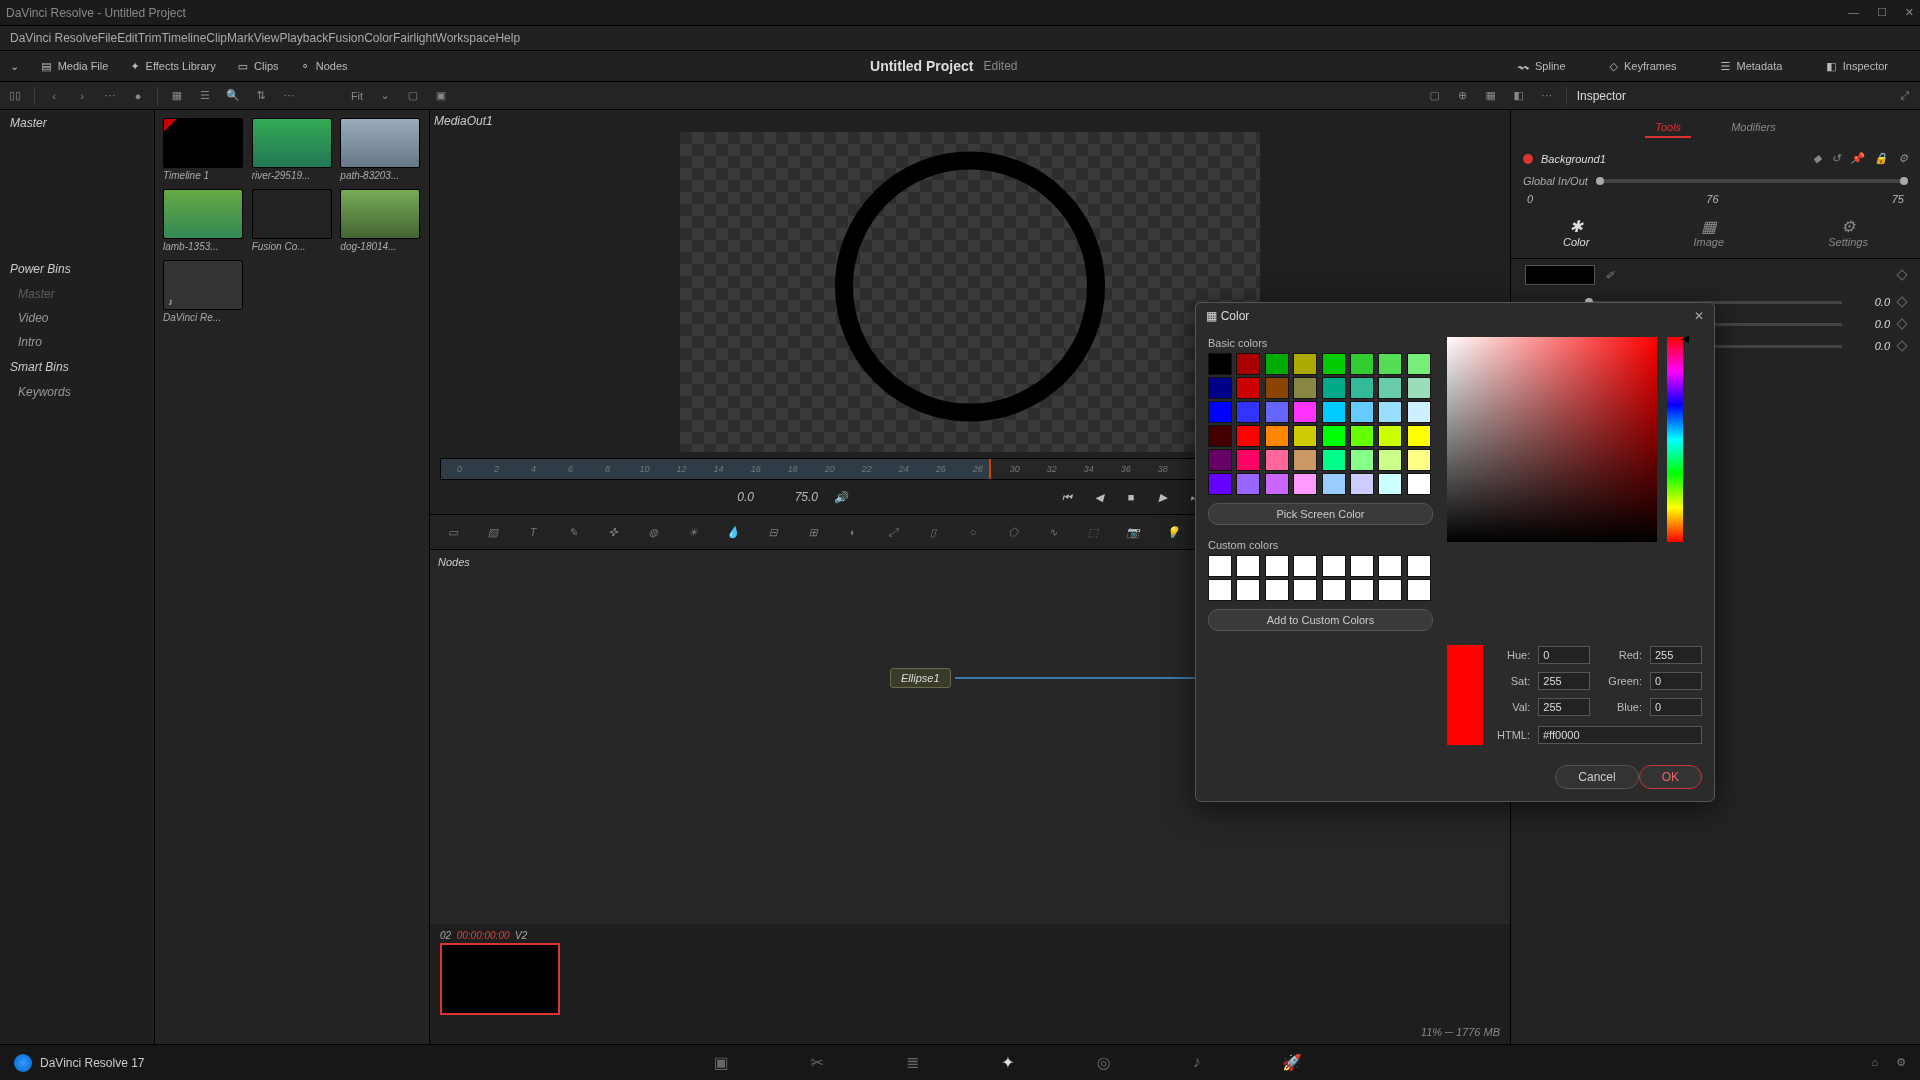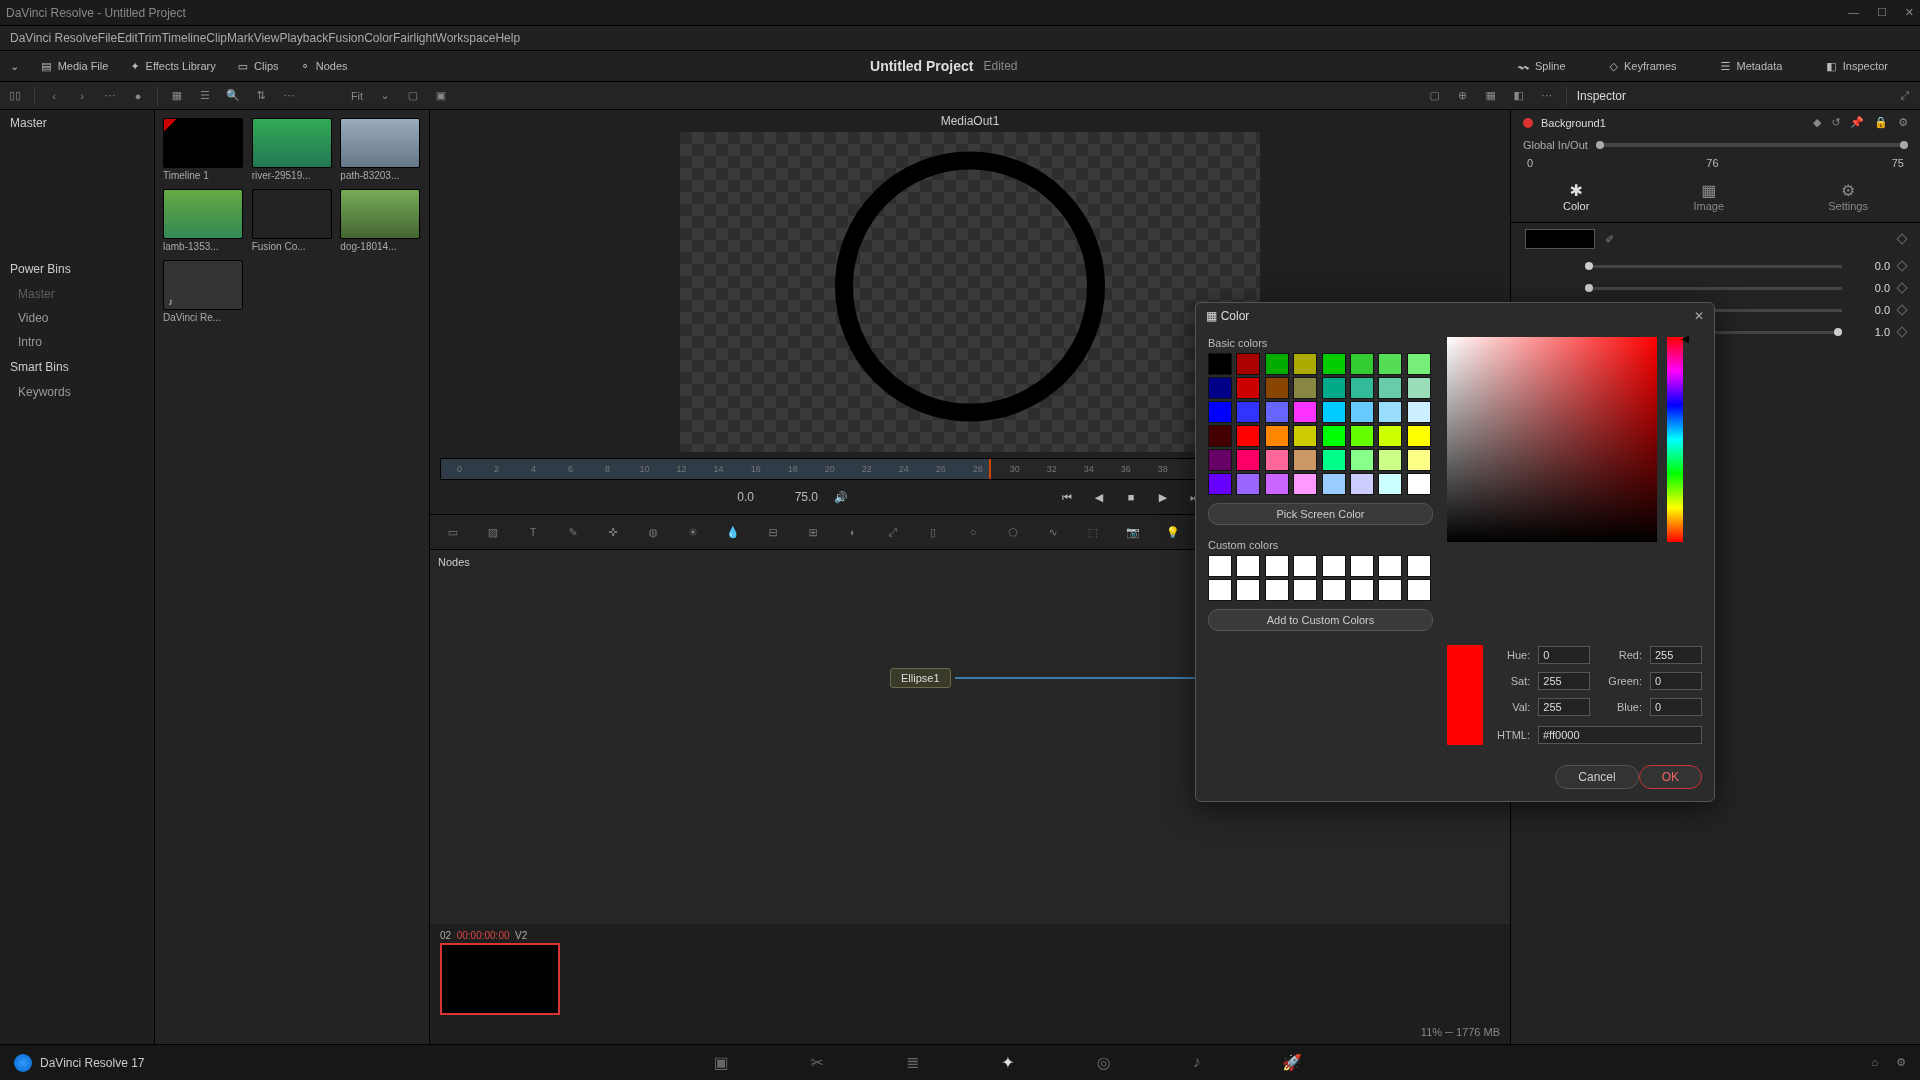--- a/index.html
+++ b/index.html
@@ -20,39 +20,39 @@
   .project-title{color:#ddd; font-weight:600; font-size:14px;}
   .project-status{color:#888; margin-left:10px; font-size:12px;}
   .shelf-right{display:flex; gap:22px; align-items:center;}
 
   .toolbar2{height:28px;background:#242424;display:flex;align-items:center;padding:0 6px;gap:10px;border-bottom:1px solid #000;}
   .tb-ico{width:18px;height:18px;display:inline-flex;align-items:center;justify-content:center;color:#888;}
   .tb-sep{width:1px;height:18px;background:#3a3a3a;}
   .right-toolbar2{margin-left:auto;display:flex;gap:10px;align-items:center;}
   .insp-label{color:#ddd;font-size:12px;}
 
-  .main-area{display:flex; height:calc(1080px - 26px - 24px - 32px - 28px - 36px);}
+  .main-area{display:flex; height:calc(1080px - 26px - 24px - 32px - 28px - 36px);font-style:italic;}
 
   
   .sidebar{width:155px;background:#1f1f1f;display:flex;flex-direction:column;border-right:1px solid #000;}
   .sidebar .section-title{padding:6px 10px;color:#ccc;font-size:12px;}
   .sidebar .item{padding:5px 18px;color:#999;font-size:12px;}
   .bins-items{max-height:80px;overflow:hidden;}
 
   
   .media-col{width:275px;background:#232323;border-right:1px solid #000;padding:8px;}
   .thumb-grid{display:grid;grid-template-columns:repeat(3,1fr);gap:8px;}
   .thumb{width:80px;}
   .thumb .pic{width:80px;height:50px;background:#555;border-radius:2px;border:1px solid #000;background-size:cover;background-position:center;}
   .thumb.timeline .pic{background:linear-gradient(135deg,#c00 0 10%,#000 10% 100%);position:relative;}
   .thumb .cap{font-size:10px;color:#aaa;margin-top:2px;white-space:nowrap;overflow:hidden;text-overflow:ellipsis;}
 
   
   .center{flex:1;display:flex;flex-direction:column;background:#202020;}
-  .viewer-title{text-align:center;font-size:12px;color:#ccc;padding:4px;}
+  .viewer-title{font-size:12px;color:#ccc;padding:4px;}
   .viewer-wrap{flex:0 0 auto;display:flex;justify-content:center;}
   .viewer{width:580px;height:320px;background-color:#2e2e2e;
     background-image:repeating-conic-gradient(#3a3a3a 0 25%, #2e2e2e 0 50%);
     background-size:24px 24px; position:relative;}
   .circle{position:absolute;left:50%;top:50%;width:270px;height:270px;border:18px solid #000;border-radius:50%;transform:translate(-50%,-52%);}
   .ruler{height:22px;margin:6px 10px 0 10px;background:#262626;position:relative;border:1px solid #000;display:flex;align-items:center;}
   .ruler .play-region{position:absolute;left:0;width:52%;top:0;bottom:0;background:rgba(70,110,150,.3);border-right:2px solid #c40;}
   .ruler .tick{position:relative;font-size:9px;color:#777;width:3.5%;text-align:center;}
   .transport{display:flex;align-items:center;gap:14px;justify-content:center;padding:8px 0;}
   .tc{color:#bbb;font-size:12px;width:50px;text-align:right;}
@@ -383,20 +383,24 @@
     <div class="clips-row">
       <div class="clip sel">
         <div class="clip-head"><span>02</span>&nbsp;&nbsp;<span style="color:#d44">00:00:00:00</span>&nbsp;&nbsp;<span>V2</span></div>
         <div class="clip-pic" style="background:#000"></div>
       </div>
       <div class="clips-meta">11% ─ 1776 MB</div>
     </div>
   </div>
 
   <div class="inspector">
+    <div class="insp-tabs">
+      <span class="insp-tab active">Tools</span>
+      <span class="insp-tab">Modifiers</span>
+    </div>
     <div class="insp-item-row">
       <span class="red-dot"></span>
       <span style="color:#ddd">Background1</span>
       <div class="insp-icons">
         <span>◆</span>
         <span>↺</span>
         <span>📌</span>
         <span>🔒</span>
         <span>⚙</span>
       </div>
@@ -439,28 +443,20 @@
         </div>
         <span class="param-val">0.0</span>
         <span class="diamond"></span>
       </div>
     <div class="param-row">
         <span class="param-label"></span>
         <div class="param-slider">
           <span class="h" style="left:0"></span>
         </div>
         <span class="param-val">0.0</span>
-        <span class="diamond"></span>
-      </div>
-    <div class="param-row">
-        <span class="param-label"></span>
-        <div class="param-slider">
-          <span class="h" style="left:calc(100% - 8px)"></span>
-        </div>
-        <span class="param-val">1.0</span>
         <span class="diamond"></span>
       </div>
   </div>
 </div>
 
 <div class="page-nav">
   <div class="brand">
     <span class="brand-ico"></span>
     <span>DaVinci Resolve 17</span>
   </div>

